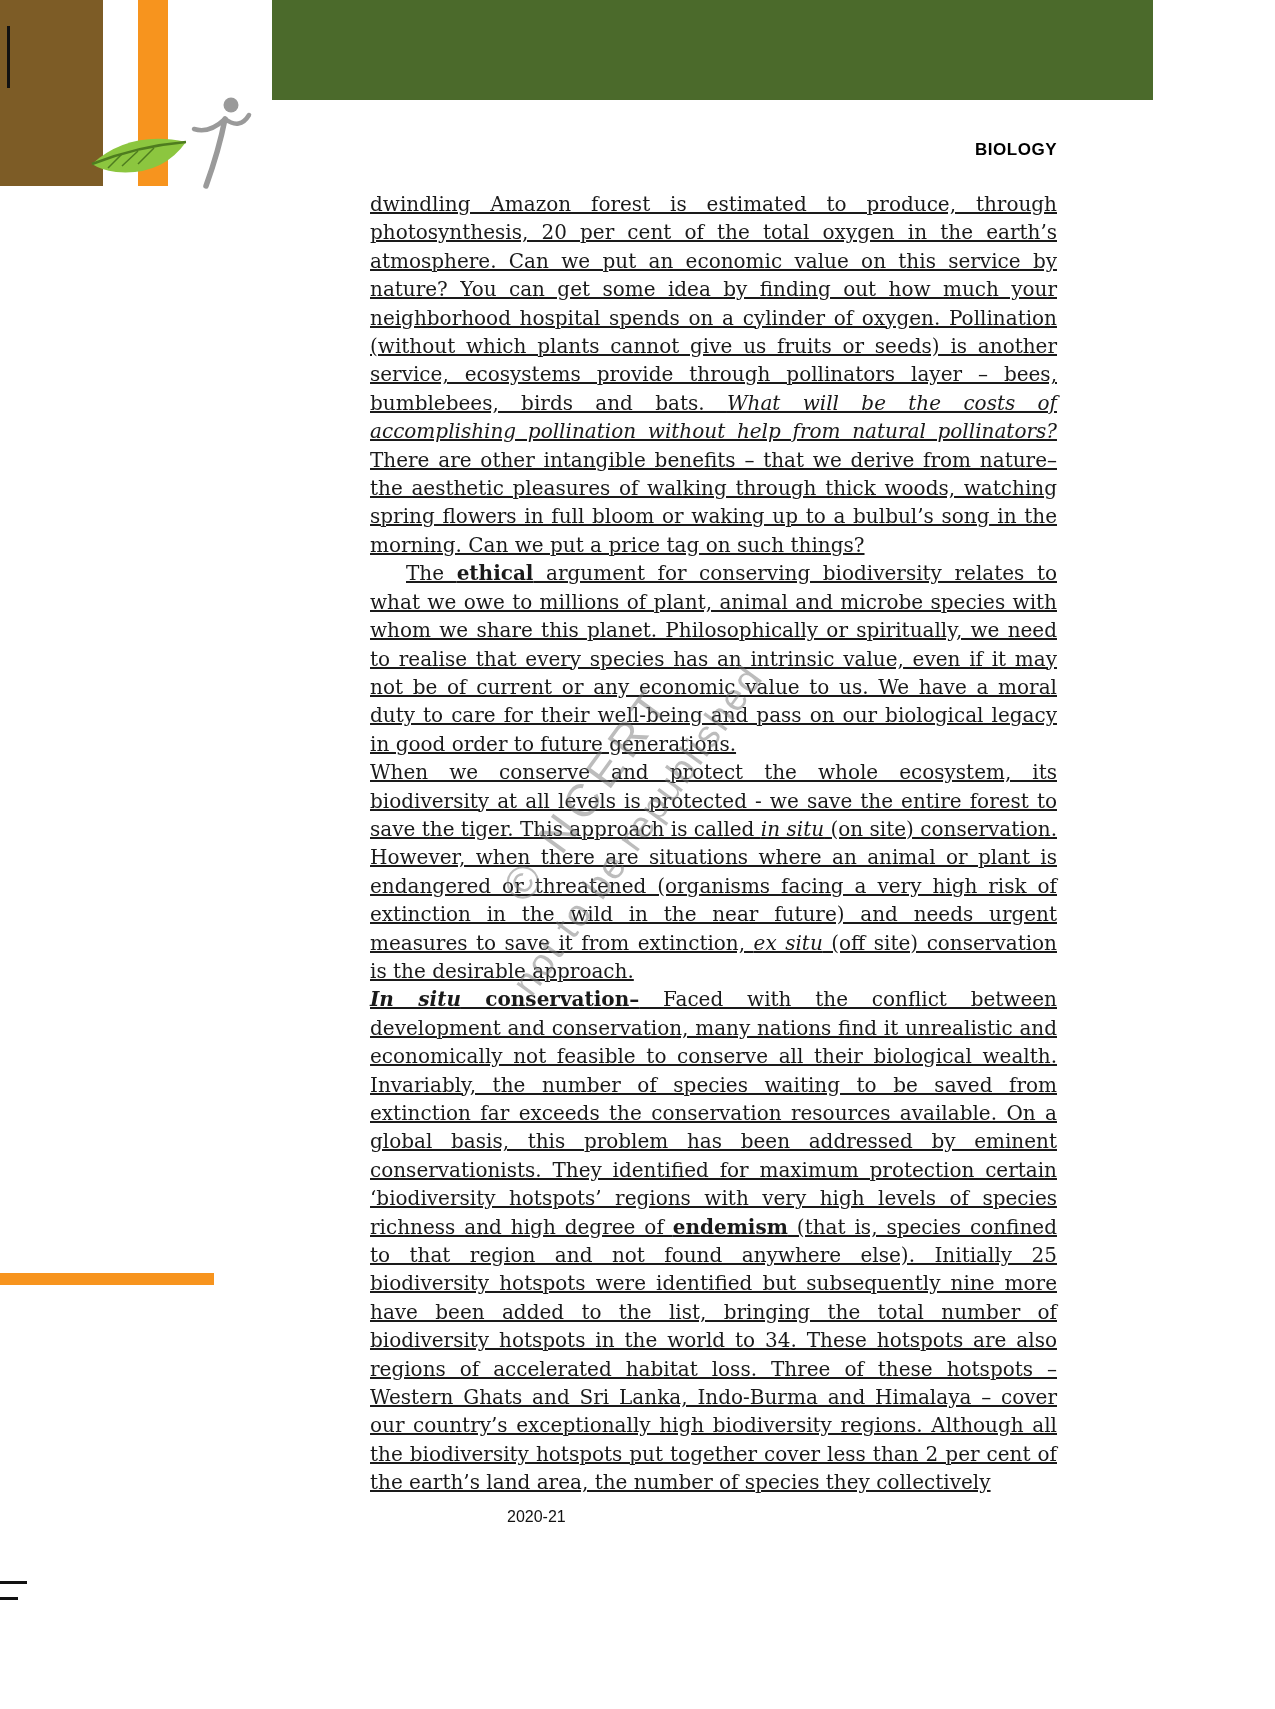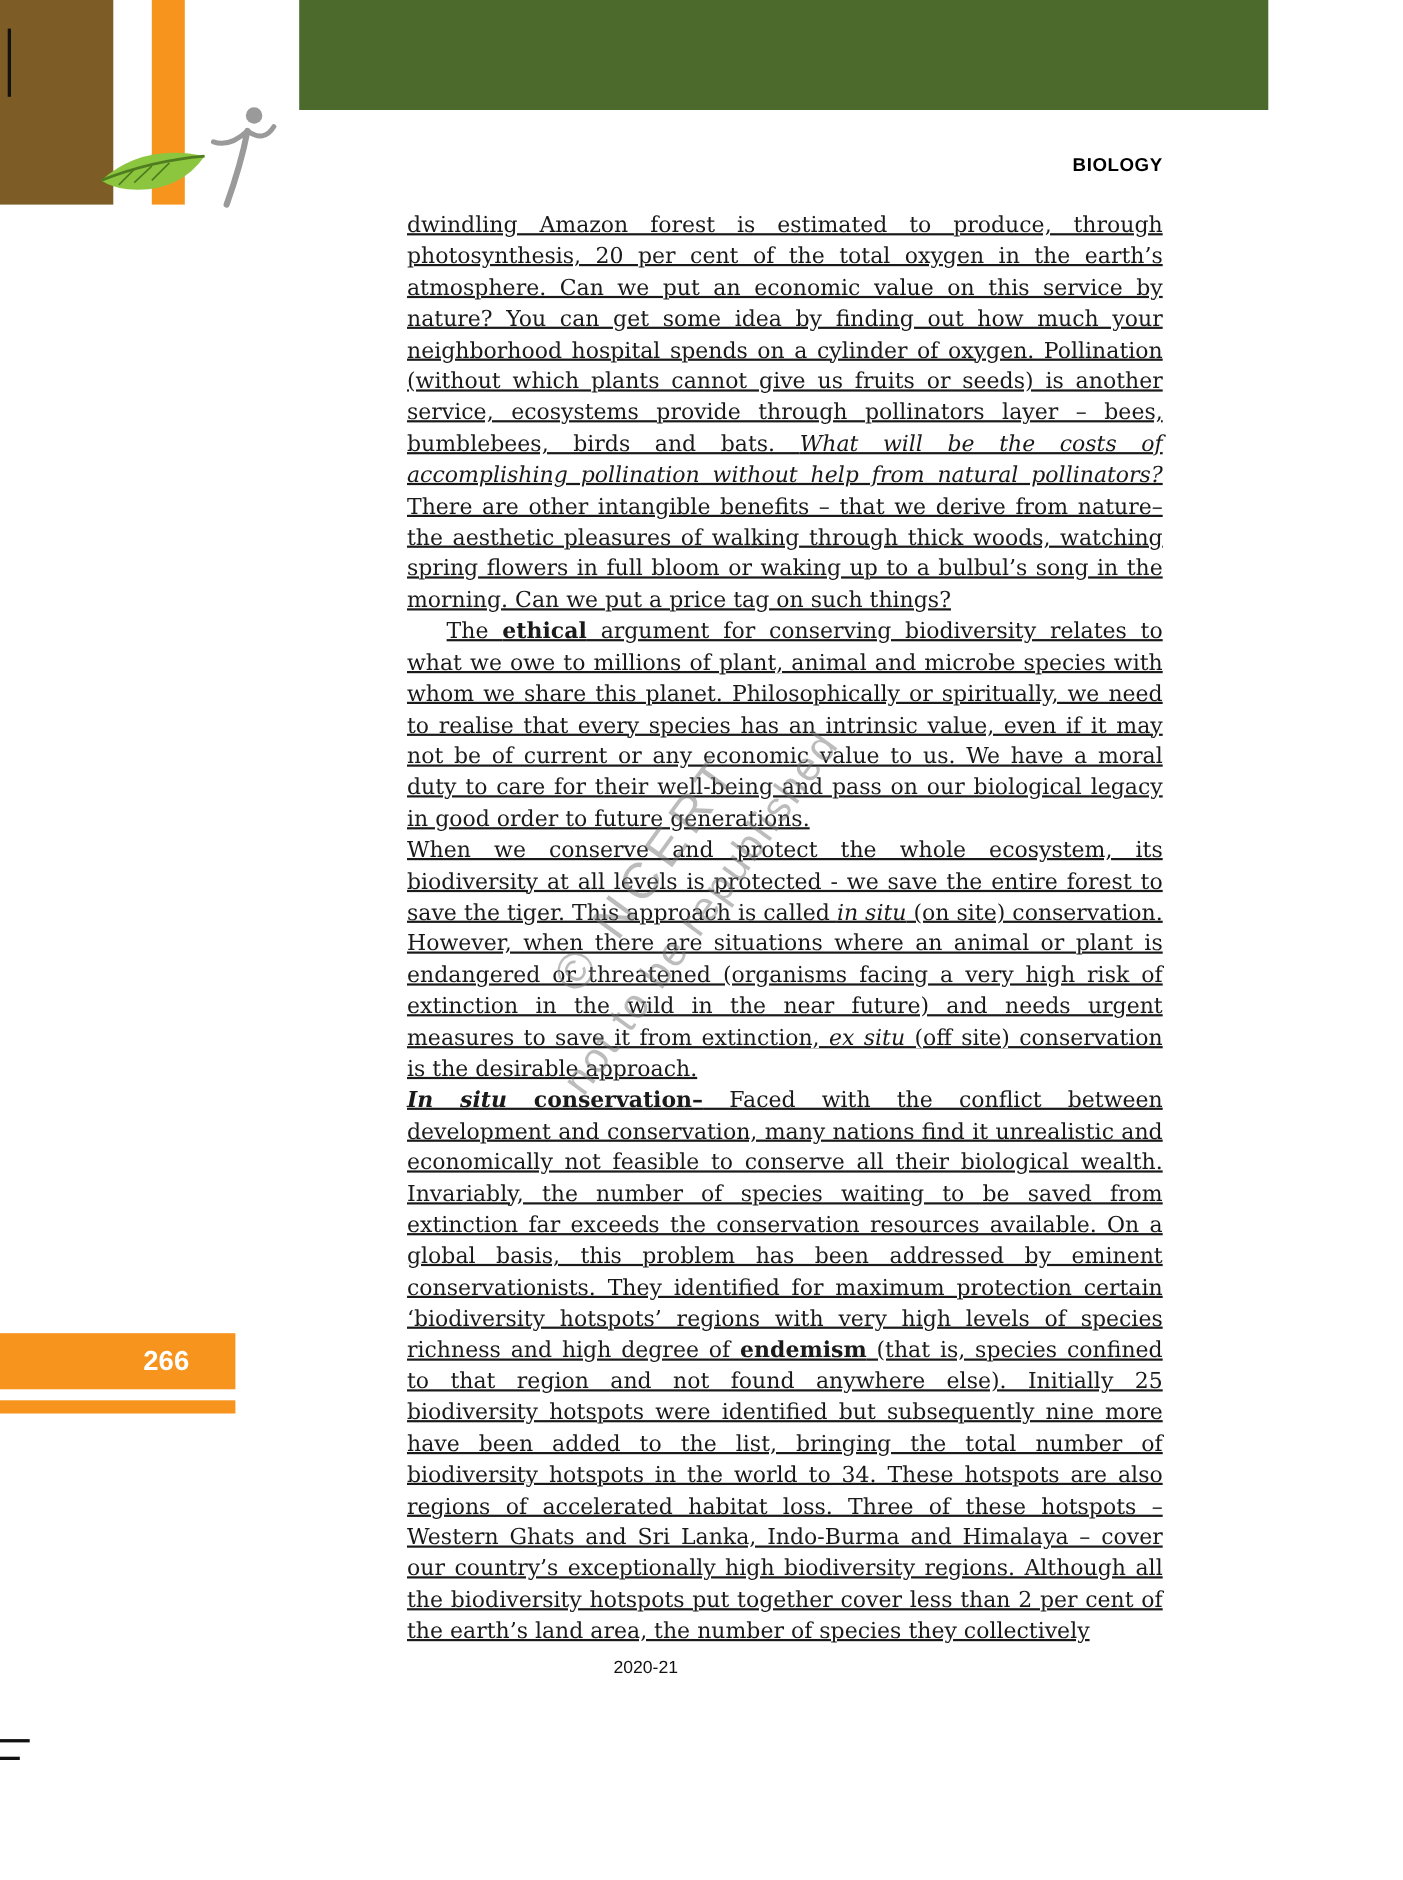--- a/index.html
+++ b/index.html
@@ -114,21 +114,21 @@
   .pagenum-bar {
     position: absolute;
     left: 0; top: 1273px; width: 214px; height: 12px;
     background: #f7941e;
   }
 
   
   .footer {
     position: absolute;
     left: 507px; top: 1508px; width: 160px;
-    text-align: center;
+    text-align: left;
     font-family: "Liberation Sans", sans-serif;
     font-size: 16px;
     color: #111;
   }
 
   .crop-mark-b1 {
     position: absolute;
     left: 0; top: 1581px; width: 27px; height: 3px;
     background: #111;
   }
@@ -171,23 +171,20 @@
 
     <p><span class="bi">In situ</span><strong> conservation–</strong><span> Faced with the conflict between development and conservation, many nations find it unrealistic and economically not feasible to conserve all their biological wealth. Invariably, the number of species waiting to be saved from extinction far exceeds the conservation resources available. On a global basis, this problem has been addressed by eminent conservationists. They identified for maximum protection certain ‘biodiversity hotspots’ regions with very high levels of species richness and high degree of </span><strong>endemism</strong><span> (that is, species confined to that region and not found anywhere else).  Initially 25 biodiversity hotspots were identified but subsequently nine more have been added to the list, bringing the total number of biodiversity hotspots in the world to 34. These hotspots are also regions of accelerated habitat loss. Three of these hotspots – Western Ghats and Sri Lanka, Indo-Burma and Himalaya – cover our country’s exceptionally high biodiversity regions. Although all the biodiversity hotspots put together cover less than 2 per cent of the earth’s land area, the number of species they collectively</span></p>
 
   </main>
 
   <div class="watermark">
     <div class="wm1">© NCERT</div>
     <div class="wm2">not to be republished</div>
   </div>
 
-  <div class="pagenum-box">
-    <span>266</span>
-  </div>
   <div class="pagenum-bar"></div>
 
   <div class="footer">2020-21</div>
 
   <div class="crop-mark-b1"></div>
   <div class="crop-mark-b2"></div>
 
 </div>
 
 </body></html>

